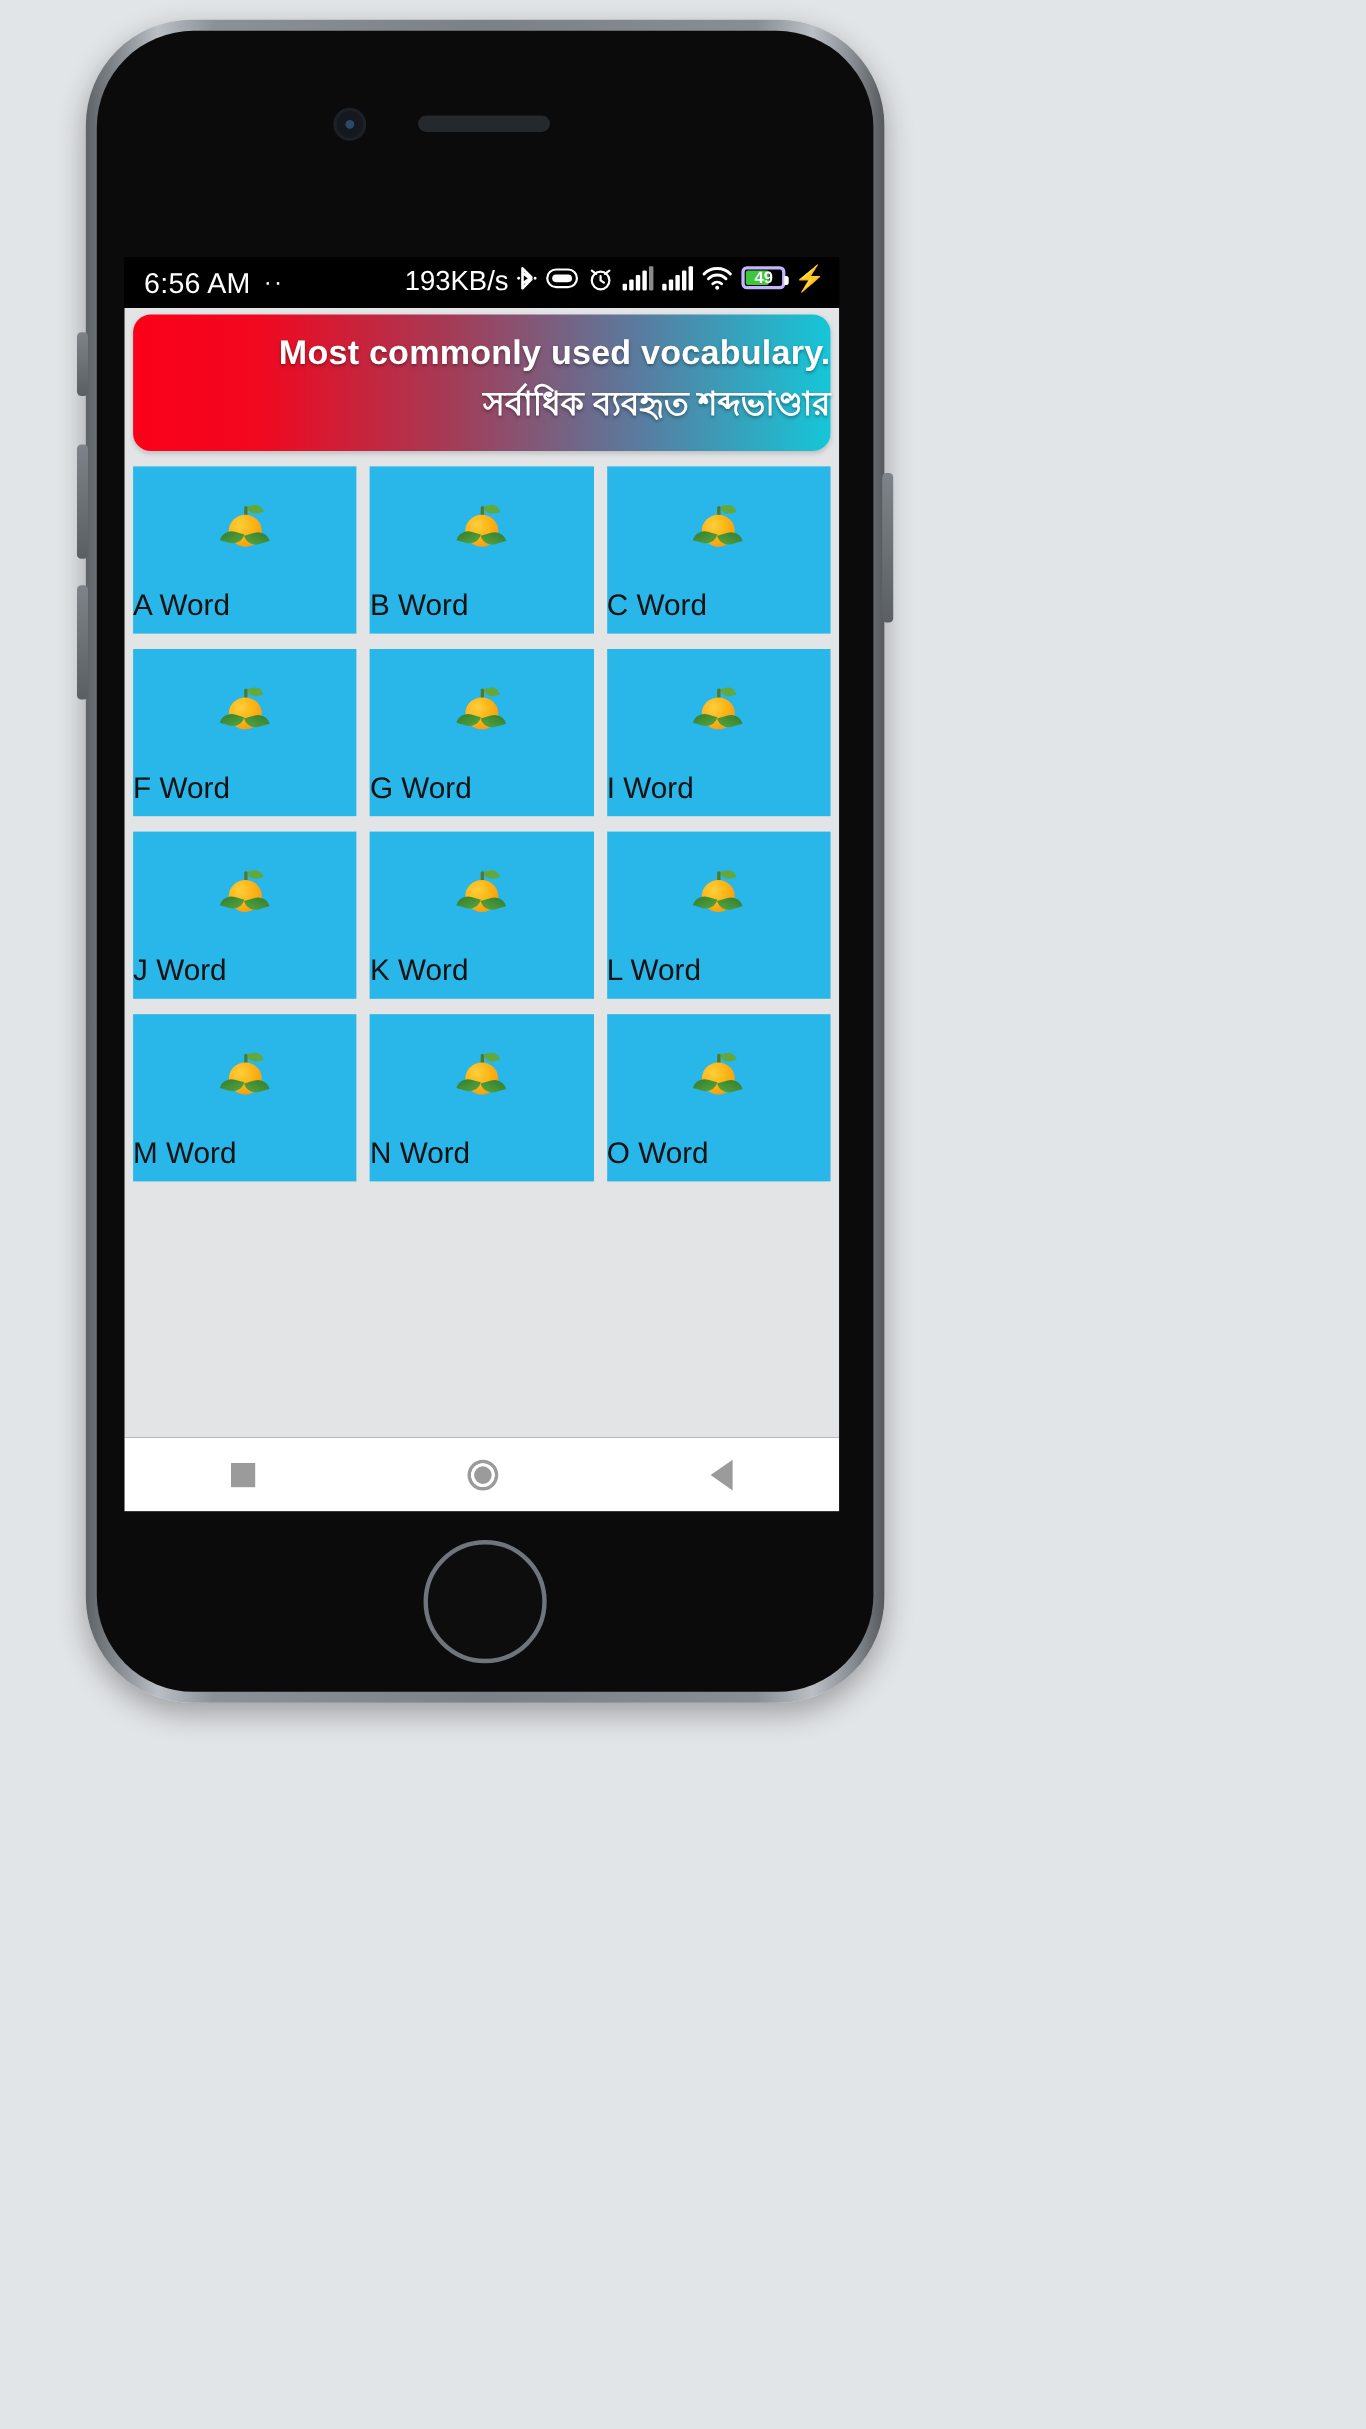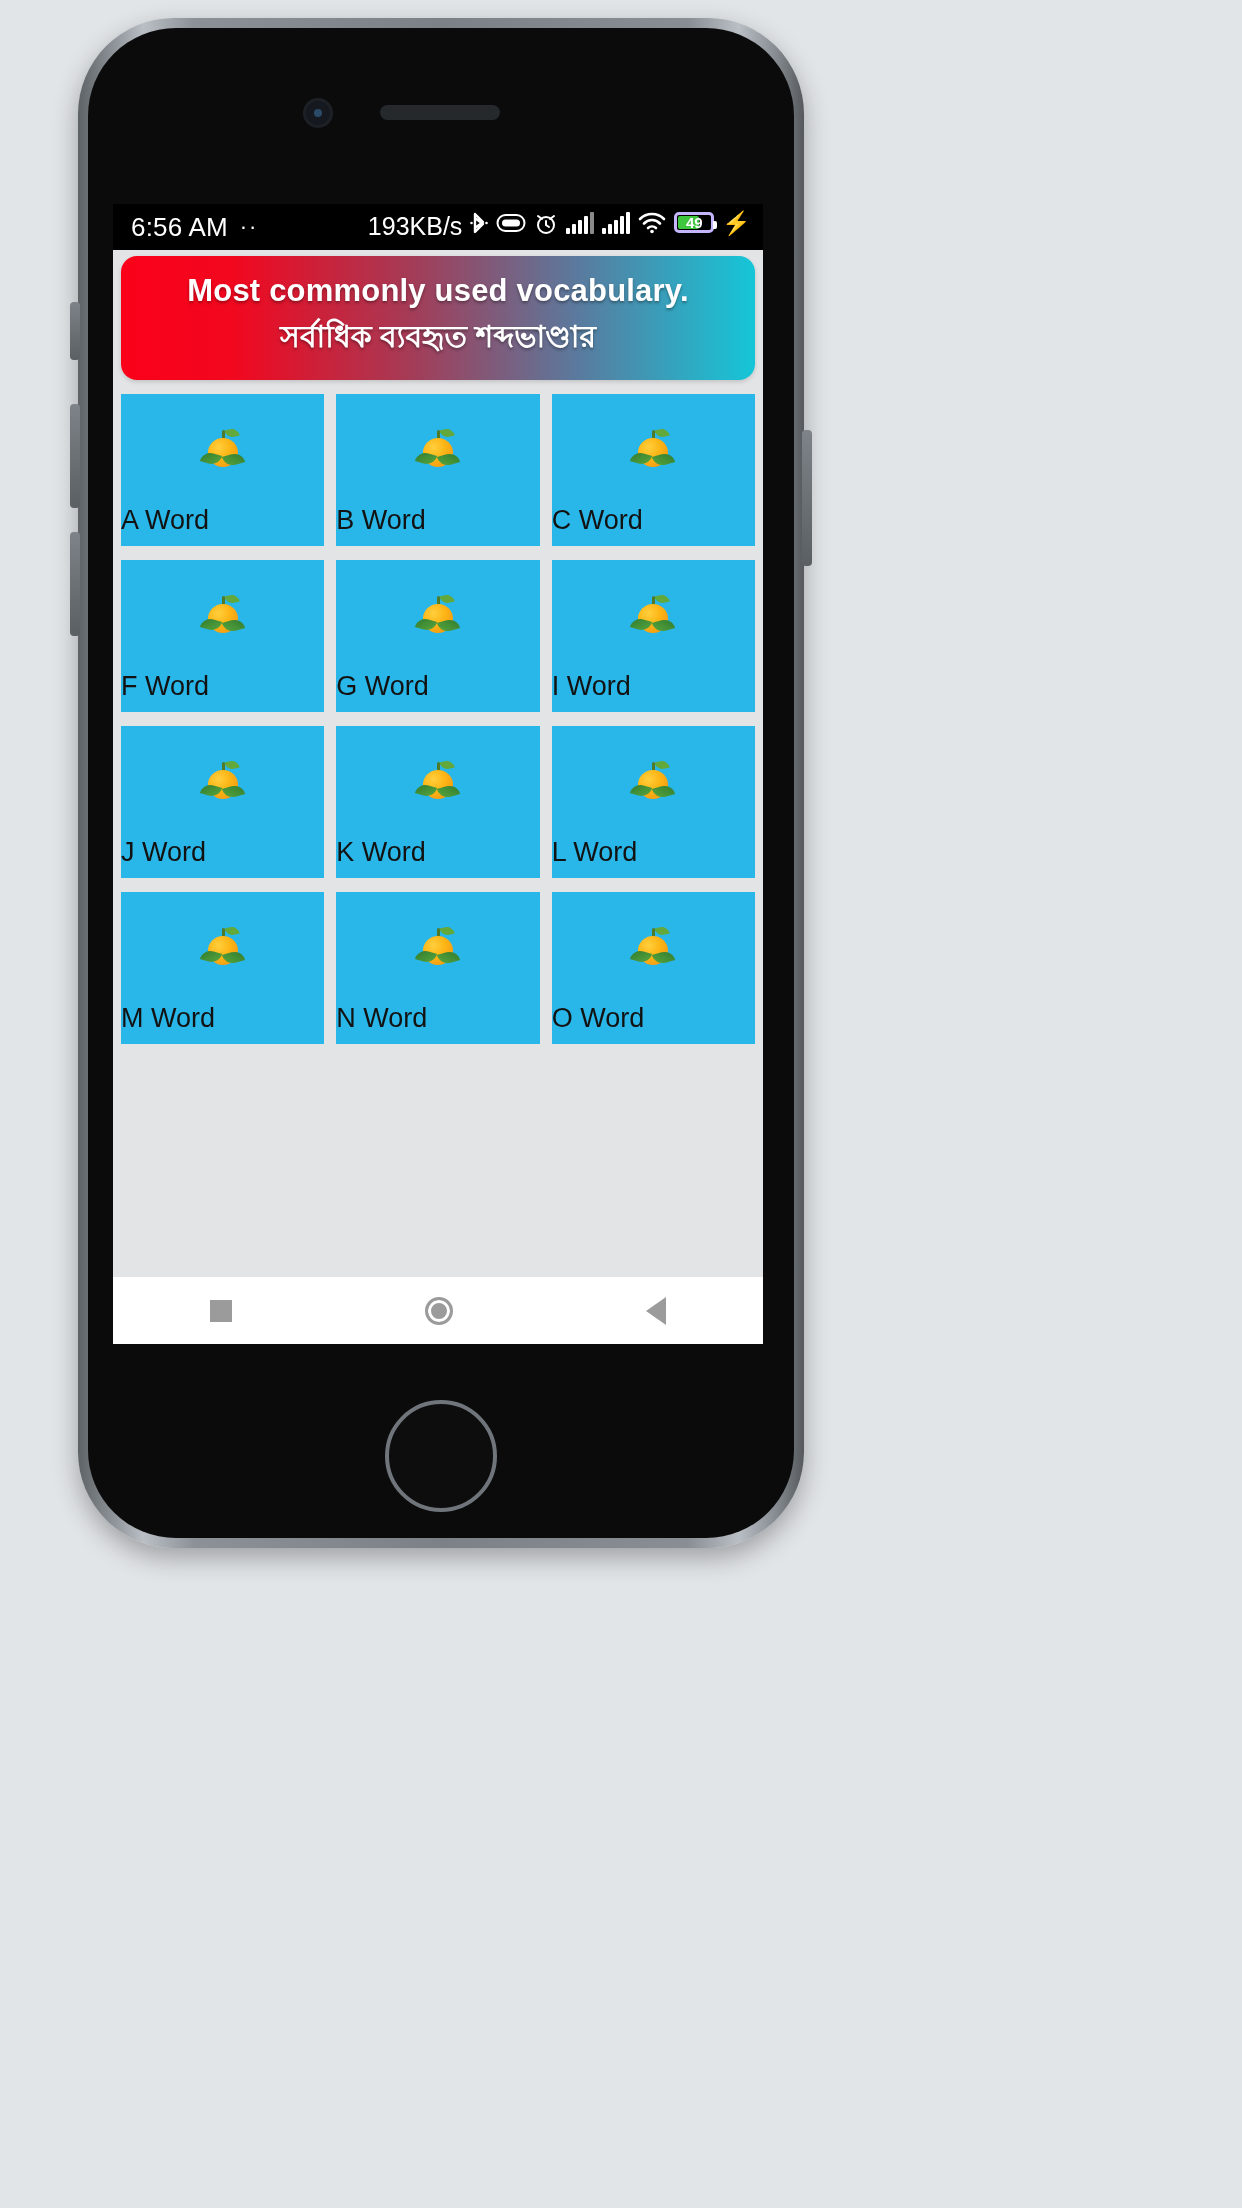--- a/index.html
+++ b/index.html
@@ -60,21 +60,21 @@
   .home-btn {
     position: absolute; left: 385px; top: 1400px;
     width: 112px; height: 112px; border-radius: 50%;
     background: #0d0d0e;
     border: 4px solid #6f757a;
   }
 
   
   .screen {
     position: absolute;
-    left: 113px; top: 204px;
+    left: 113px; top: 234px;
     width: 650px; height: 1140px;
     background: #000;
     overflow: hidden;
   }
 
   
   .statusbar {
     position: relative;
     height: 46px;
     background: #000;
@@ -127,21 +127,21 @@
     background: #e3e4e6;
     overflow: hidden;
   }
 
   .banner {
     margin: 6px 8px 0 8px;
     height: 124px;
     border-radius: 16px;
     background: linear-gradient(90deg, #fb0019 0%, #f1081f 18%, #a63a55 45%, #5a7a9e 72%, #15c6d8 100%);
     display: flex; flex-direction: column;
-    align-items: center; justify-content: center;
+    align-items: flex-end; justify-content: center;
     box-shadow: 0 2px 4px rgba(0,0,0,.15);
   }
   .banner-en {
     color:#fff; font-size: 31px; font-weight: bold;
     text-shadow: 0 2px 3px rgba(0,0,0,.35);
     letter-spacing: .2px;
   }
   .banner-bn {
     color:#fff; font-size: 30px; font-weight: bold;
     margin-top: 4px;

